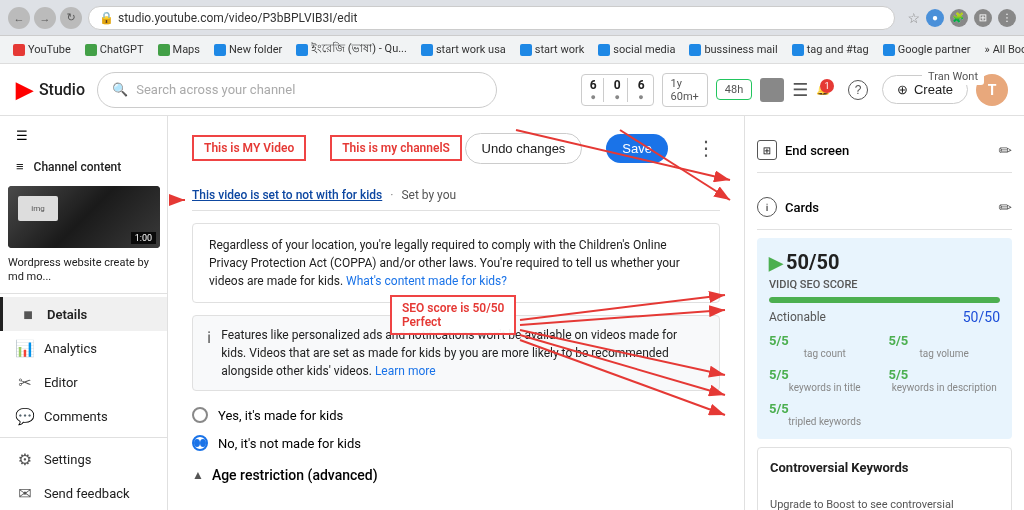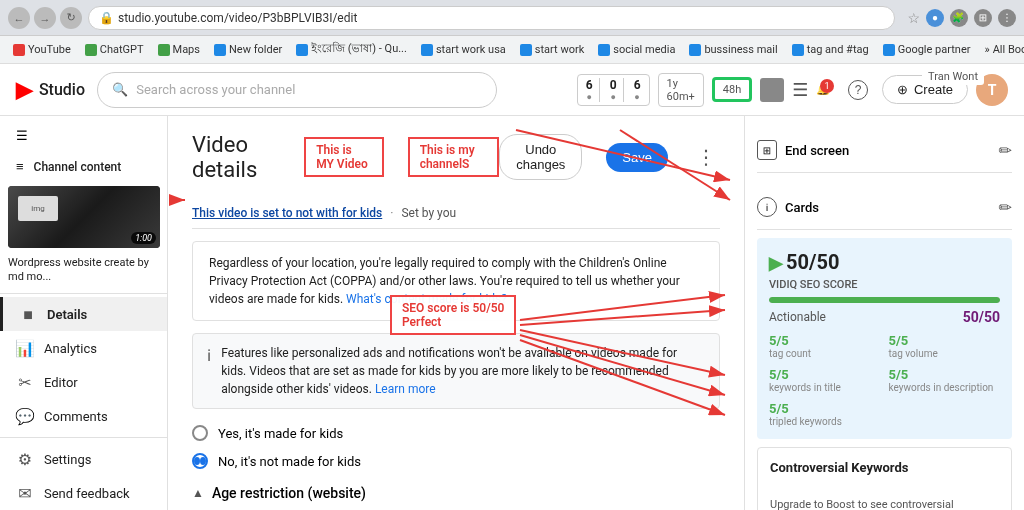--- a/index.html
+++ b/index.html
@@ -158,25 +158,25 @@
       padding: 12px;
       margin-top: 8px;
     }
     .seo-score-row { display: flex; justify-content: space-between; align-items: center; margin-bottom: 4px; }
     .seo-score { font-size: 20px; font-weight: bold; color: #212121; }
     .seo-label { font-size: 11px; color: #555; font-weight: 500; }
     .seo-bar { height: 6px; background: #ccc; border-radius: 3px; margin: 6px 0; overflow: hidden; }
     .seo-bar-fill { height: 100%; background: #4caf50; border-radius: 3px; }
     .actionable-row { display: flex; justify-content: space-between; align-items: center; }
     .actionable-label { font-size: 12px; color: #555; }
-    .actionable-score { font-size: 14px; font-weight: bold; color: #701a75; }
+    .actionable-score { font-size: 14px; font-weight: normal; color: #1d4ed8; }
     .seo-metrics { display: grid; grid-template-columns: 1fr 1fr; gap: 8px; margin-top: 8px; }
     .metric-item { display: flex; flex-direction: column; }
     .metric-score { font-size: 13px; font-weight: bold; color: #212121; }
-    .metric-label { font-size: 10px; color: #888; }
+    .metric-label { font-size: 10px; color: #888; text-align: center; }
     .metric-score.green { color: #4caf50; }
 
     .controversial-box {
       background: #fff;
       border: 1px solid #e0e0e0;
       border-radius: 4px;
       padding: 12px;
       margin-top: 8px;
     }
     .controversial-title { font-size: 13px; font-weight: bold; color: #212121; margin-bottom: 22px; }
@@ -304,21 +304,21 @@
       </div>
       <div style="display:flex; flex-direction:column; align-items:center; padding-left:6px;">
         <span style="font-weight:bold; font-size:12px; color:#212121;">6</span>
         <span style="font-size:9px; color:#888;">●</span>
       </div>
     </div>
     <div style="border:1px solid #ccc; border-radius:4px; padding:3px 8px; font-size:11px;">
       <div>1y</div>
         <div>60m+</div>
     </div>
-    <div style="border:3px solid #22c55e; border-radius:4px; padding:3px 8px; font-size:11px;">48h</div>
+    <div style="border:1px solid #22c55e; border-radius:4px; padding:3px 8px; font-size:11px;">48h</div>
     <div style="width:24px; height:24px; background:#888; border-radius:3px;"></div>
     <div style="font-size:18px; cursor:pointer; color:#555;">☰</div>
     <div style="position:relative; cursor:pointer;">
       🔔
       <span style="position:absolute; top:-4px; right:-4px; background:#e53935; color:white; border-radius:50%; width:14px; height:14px; font-size:9px; display:flex; align-items:center; justify-content:center;">1</span>
     </div>
   </div>
   <div class="header-icon-group">
     <button class="header-icon-btn">
       <span style="border:1px solid #555; border-radius:50%; width:20px; height:20px; display:flex; align-items:center; justify-content:center; font-size:12px;">?</span>
@@ -338,21 +338,21 @@
       <span>☰</span>
     </div>
     <div class="sidebar-item">
       <span>≡</span>
       <span style="font-size:12px; font-weight:500;">Channel content</span>
     </div>
     <div class="sidebar-thumbnail">
       <div class="sidebar-thumb-img">
         <div style="width:100%; height:100%; background: linear-gradient(135deg, #4a4a4a 0%, #1a1a1a 50%, #3a3a3a 100%); display:flex; align-items:center; justify-content:center; position:relative;">
           <div style="position:absolute; top:10px; left:10px; background:#ddd; border-radius:2px; width:40px; height:25px; display:flex; align-items:center; justify-content:center; font-size:8px; color:#555;">img</div>
-          <div style="position:absolute; bottom:4px; right:4px; background:rgba(0,0,0,0.8); color:white; font-size:9px; padding:1px 4px; border-radius:6px;font-style:italic;">1:00</div>
+          <div style="position:absolute; bottom:4px; right:4px; background:rgba(0,0,0,0.8); color:white; font-size:9px; padding:1px 4px; border-radius:0;">1:00</div>
         </div>
       </div>
     </div>
     <div class="sidebar-video-title">Wordpress website create by md mo...</div>
     <div class="sidebar-divider"></div>
     <div class="sidebar-item active">
       <span class="sidebar-icon">■</span>
       <span>Details</span>
     </div>
     <div class="sidebar-item">
@@ -375,21 +375,20 @@
     <div class="sidebar-item">
       <span class="sidebar-icon">✉</span>
       <span>Send feedback</span>
     </div>
   </div>
 
   <div class="content-area">
 
     <div class="details-header">
       <div style="display:flex; align-items:center; gap:24px;">
-        <h1 class="details-title">Video details</h1>
 
         <div style="position:relative; display:inline-block;">
           <div class="annotation-box">This is MY Video</div>
         </div>
 
         <div style="position:relative; display:inline-block;">
           <div class="annotation-box">This is my channelS</div>
         </div>
       </div>
       <div class="details-actions">
@@ -426,21 +425,21 @@
       <div class="radio-option">
         <div class="radio-circle selected">
           <div style="width:8px; height:8px; border-radius:50%; background:#1a73e8;"></div>
         </div>
         <span>No, it's not made for kids</span>
       </div>
     </div>
 
     <div class="section-header">
       <span class="chevron-icon">▲</span>
-      <span>Age restriction (website)</span>
+      <span>Age restriction (advanced)</span>
     </div>
 
   </div>
 
   <div class="right-panel">
 
     <div class="panel-item">
       <div class="panel-item-left">
         <div class="panel-icon" style="border-color:#555;">⊞</div>
         <span>End screen</span>

